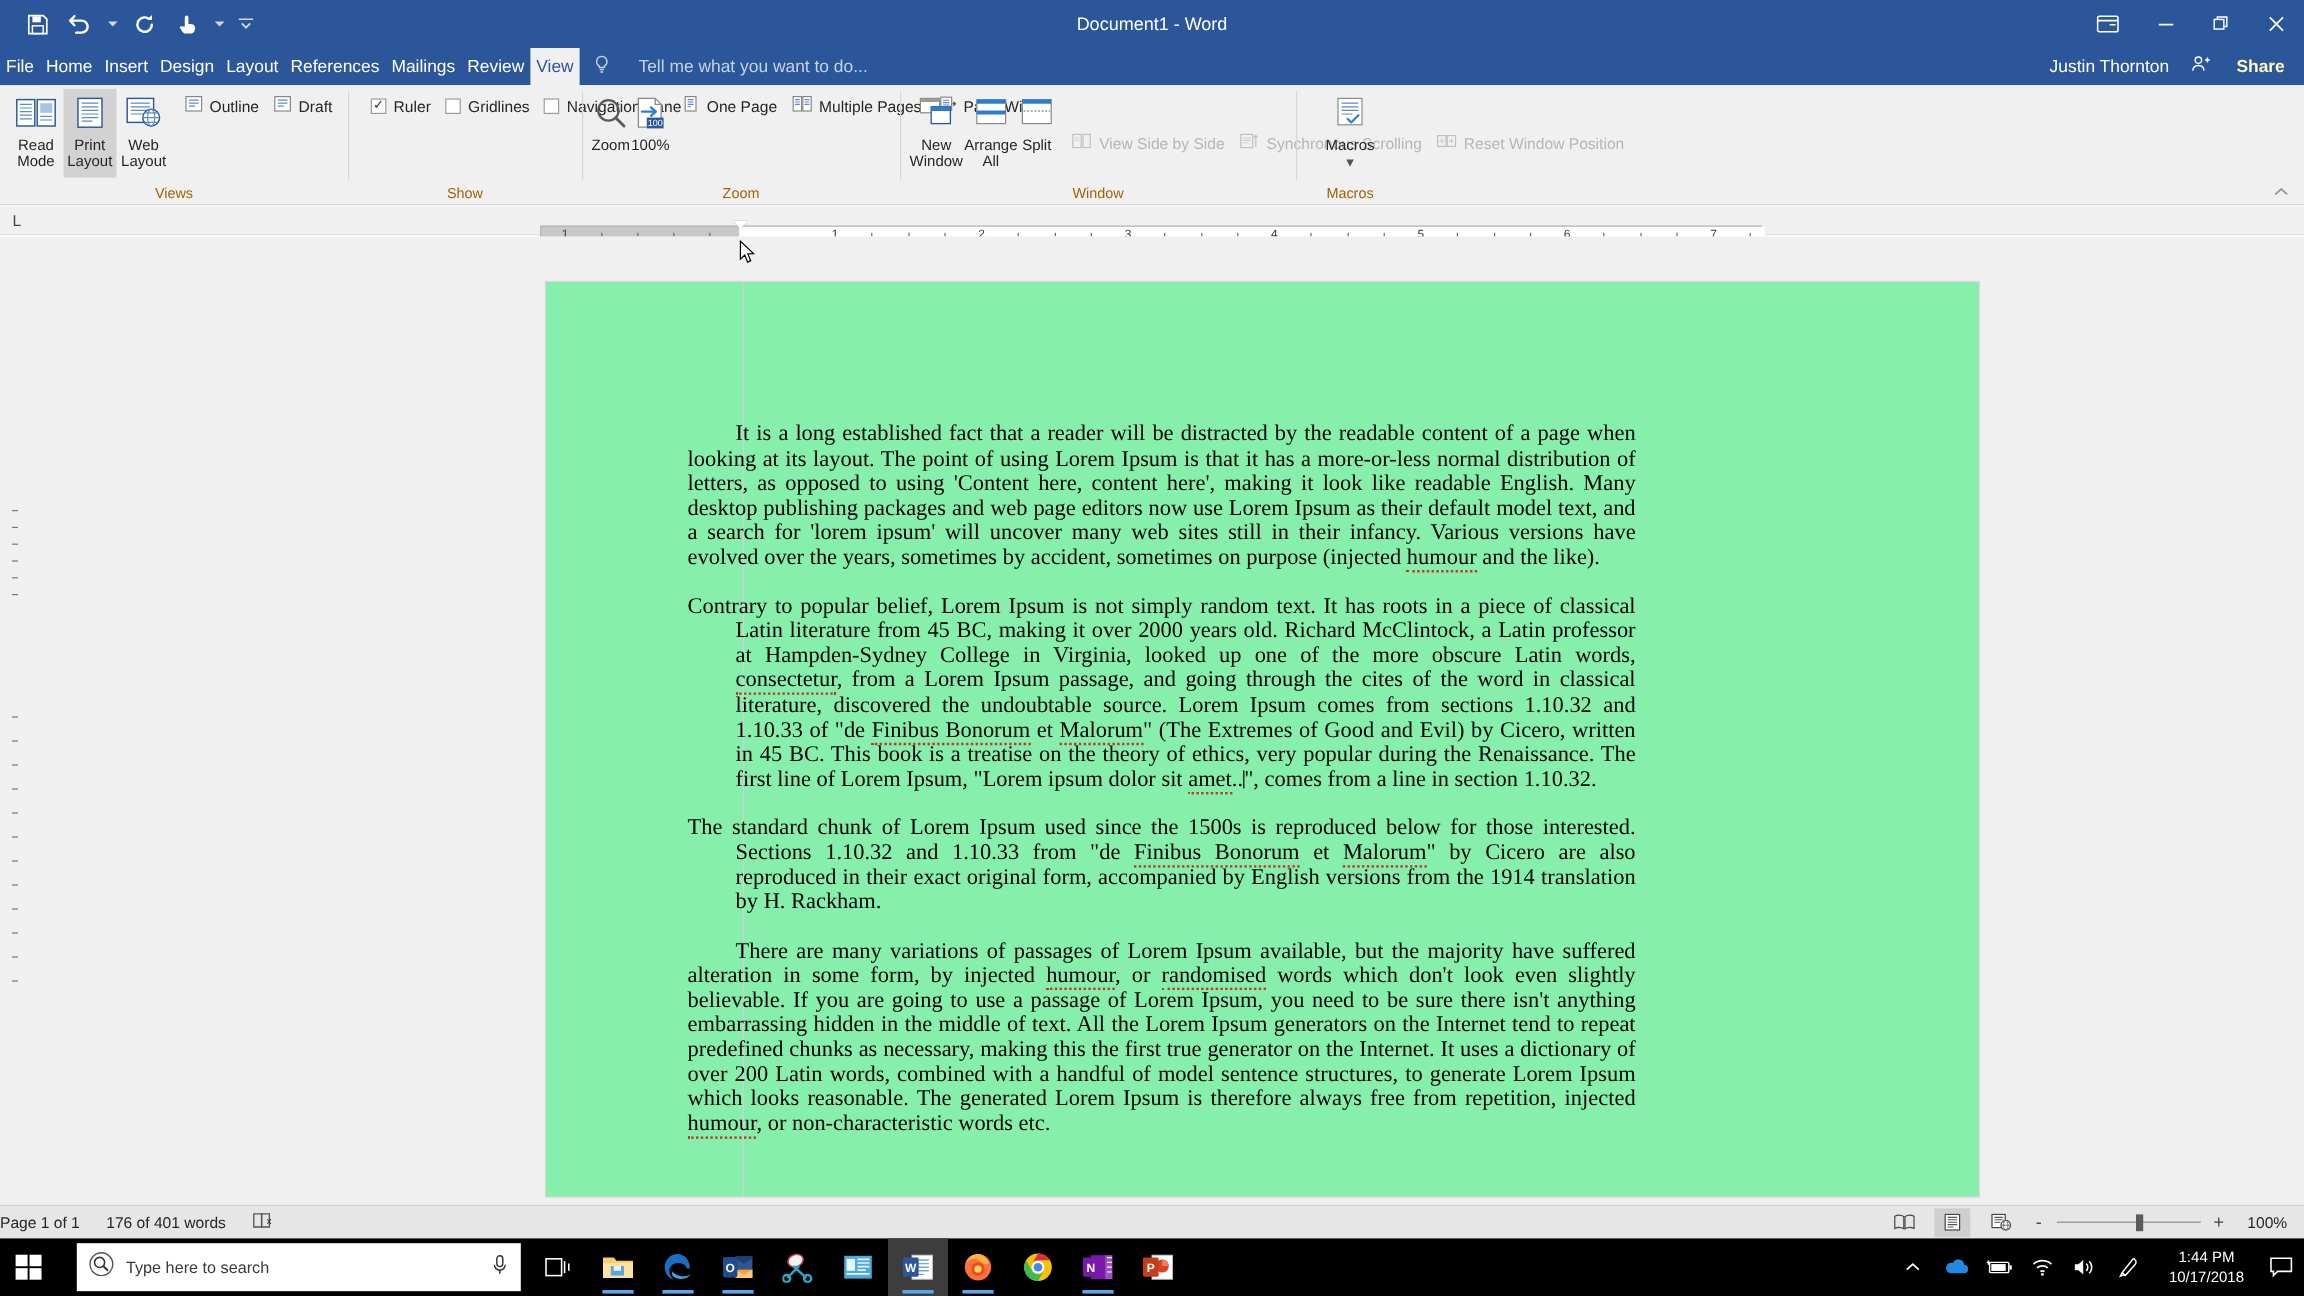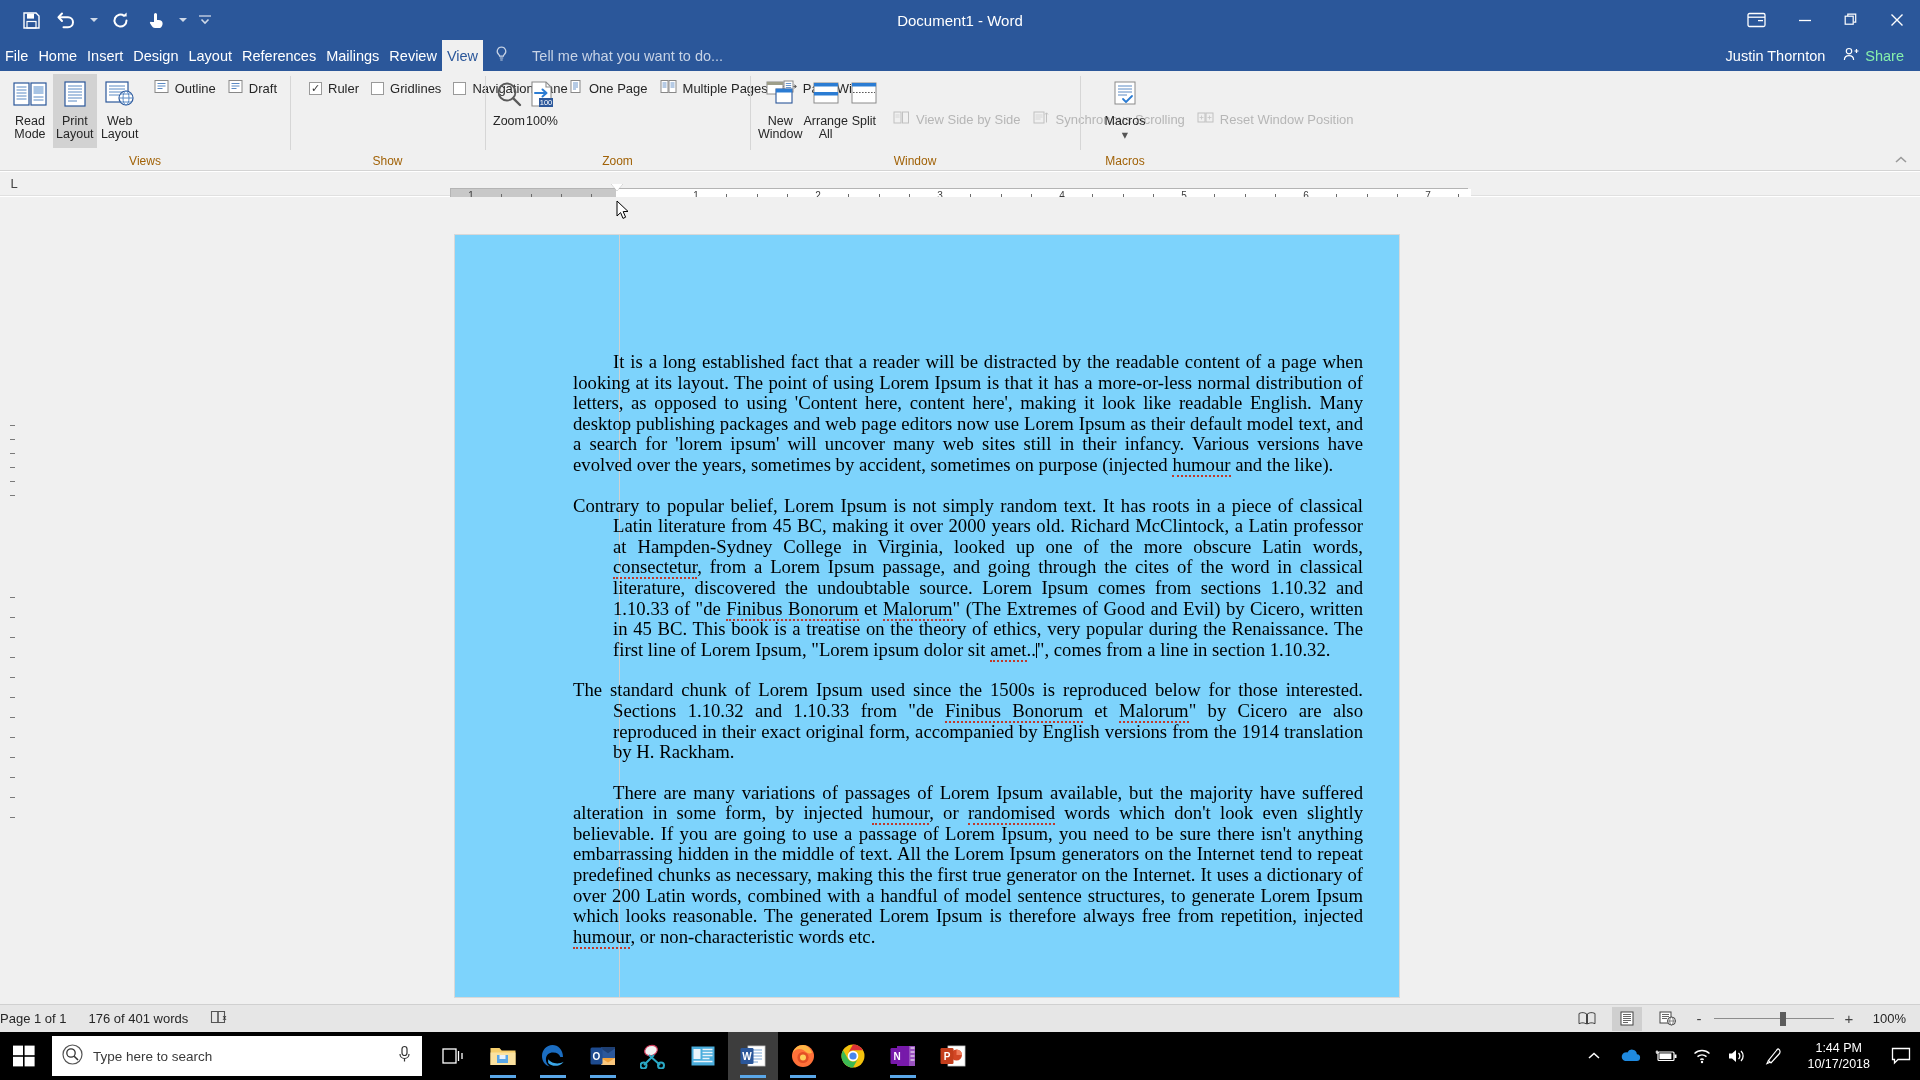--- a/index.html
+++ b/index.html
@@ -67,21 +67,21 @@
   .tellme {
     display: flex; align-items: center; gap: 24px;
     padding: 0 12px; height: 31px;
     color: #c7d3e6; font-size: 14.5px;
   }
   .tb-right {
     margin-left: auto; display: flex; align-items: center;
     height: 31px; padding-right: 16px; gap: 18px; text-align: center;
   }
   .user-name { color: #fff; font-size: 14.5px; }
-  .share { display: flex; align-items: center; gap: 6px; color: #86efac; font-size: 14.5px; }
+  .share { display: flex; align-items: center; gap: 22px; color: #fef9c3; font-size: 14.5px; font-weight: bold; }
 
   
   .ribbon {
     position: absolute; top: 71px; left: 0; width: 1920px; height: 100px;
     background: #f0f0f0;
     border-bottom: 1px solid #d4d4d4;
     display: flex; align-items: stretch;
   }
   .rgroup {
     display: flex; flex-direction: column;
@@ -181,22 +181,22 @@
   }
   .vtick { position: absolute; left: 4px; width: 5px; height: 1px; background: #7a7a7a; }
 
   
   .workspace {
     position: absolute; top: 197px; left: 0; width: 1920px; height: 807px;
     background: #f0f0f0;
   }
   .page {
     position: absolute; left: 455px; top: 38px;
-    width: 944px; height: 762px;
-    background: #7dd3fc;
+    width: 1194px; height: 762px;
+    background: #86efac;
     box-shadow: 0 0 0 1px #d8d8d8;
   }
   .margin-line {
     position: absolute; left: 164px; top: 0; bottom: 0; width: 1px;
     background: #d0d0d0;
   }
   .doctext {
     position: absolute; left: 118px; top: 117px; width: 790px;
     font-family: "Liberation Serif", serif;
     font-size: 18.7px; line-height: 20.6px;
@@ -242,21 +242,21 @@
   .taskbar {
     position: absolute; top: 1032px; left: 0; width: 1920px; height: 48px;
     background: #000000;
     display: flex; align-items: center;
   }
   .startbtn {
     width: 48px; height: 48px;
     display: flex; align-items: center; justify-content: center;
   }
   .searchbox {
-    width: 370px; height: 40px; margin-left: 4px;
+    width: 370px; height: 40px; margin-left: 16px;
     background: #ffffff;
     display: flex; align-items: center; gap: 10px;
     padding: 16px 10px;
   }
   .searchbox .stext { font-size: 13.5px; color: #3a3a3a; flex: 1; }
   .tb-icons { display: flex; align-items: center; height: 48px; margin-left: 6px; }
   .tbicon {
     width: 50px; height: 48px;
     display: flex; align-items: center; justify-content: center;
     position: relative;

